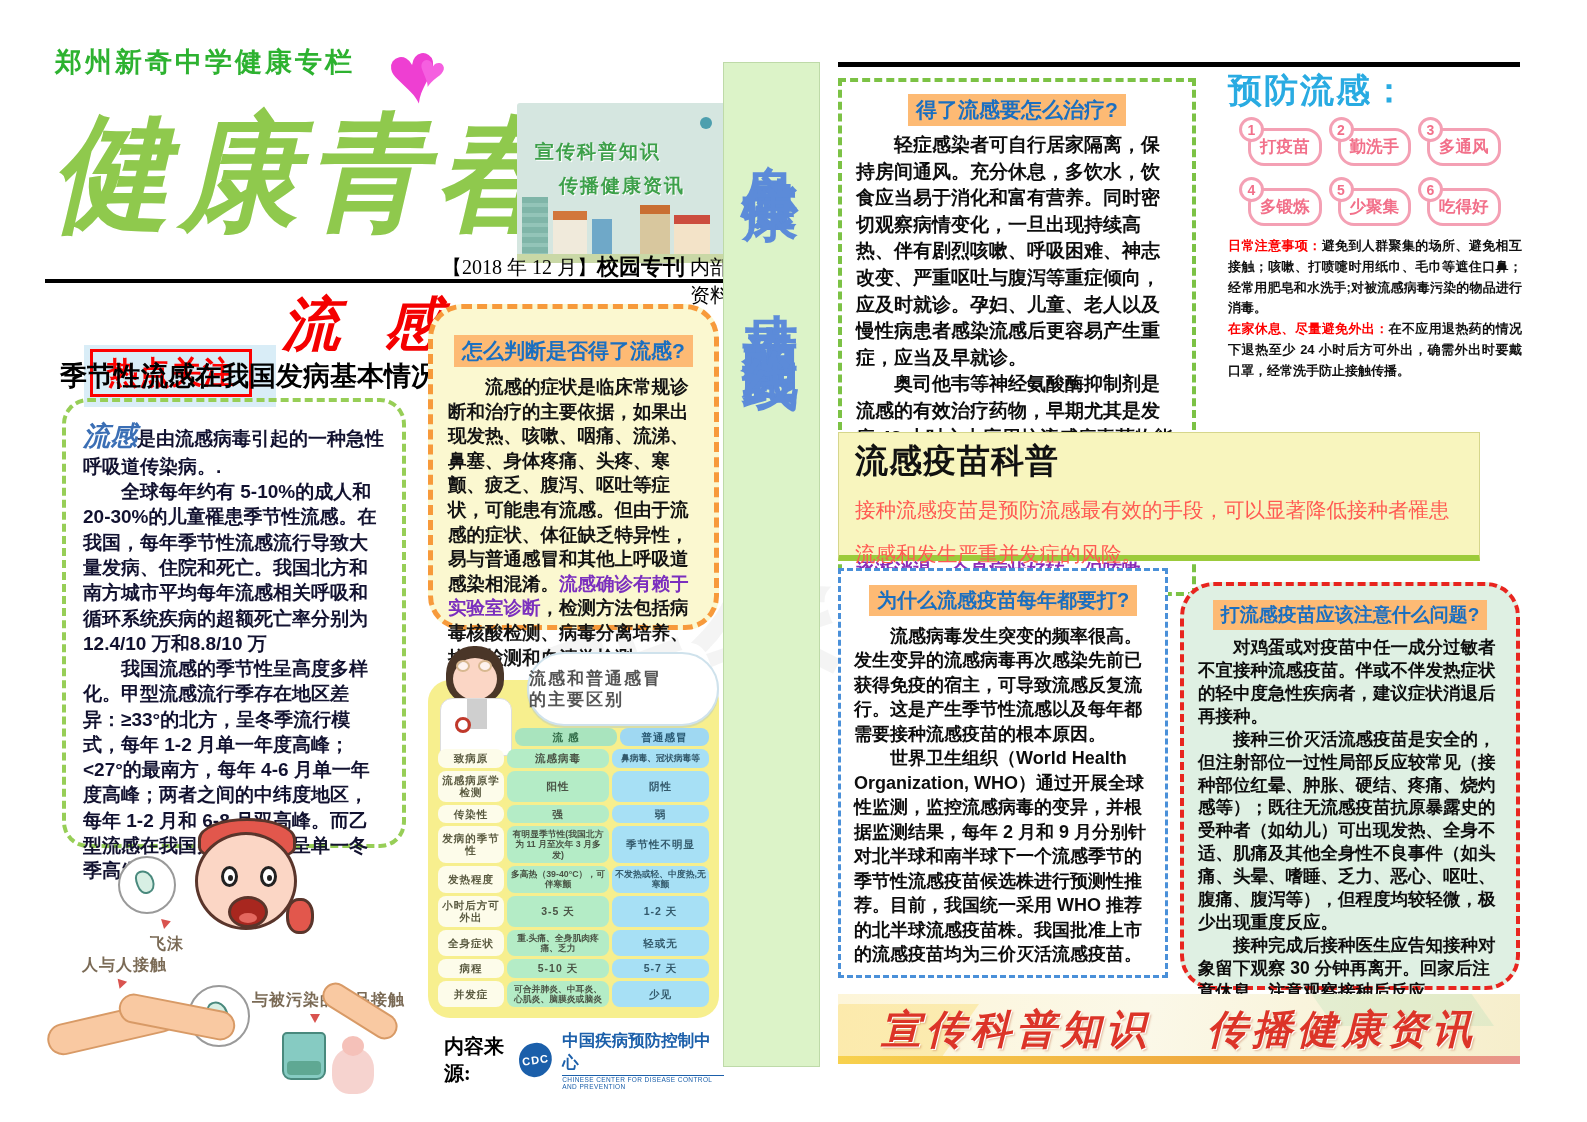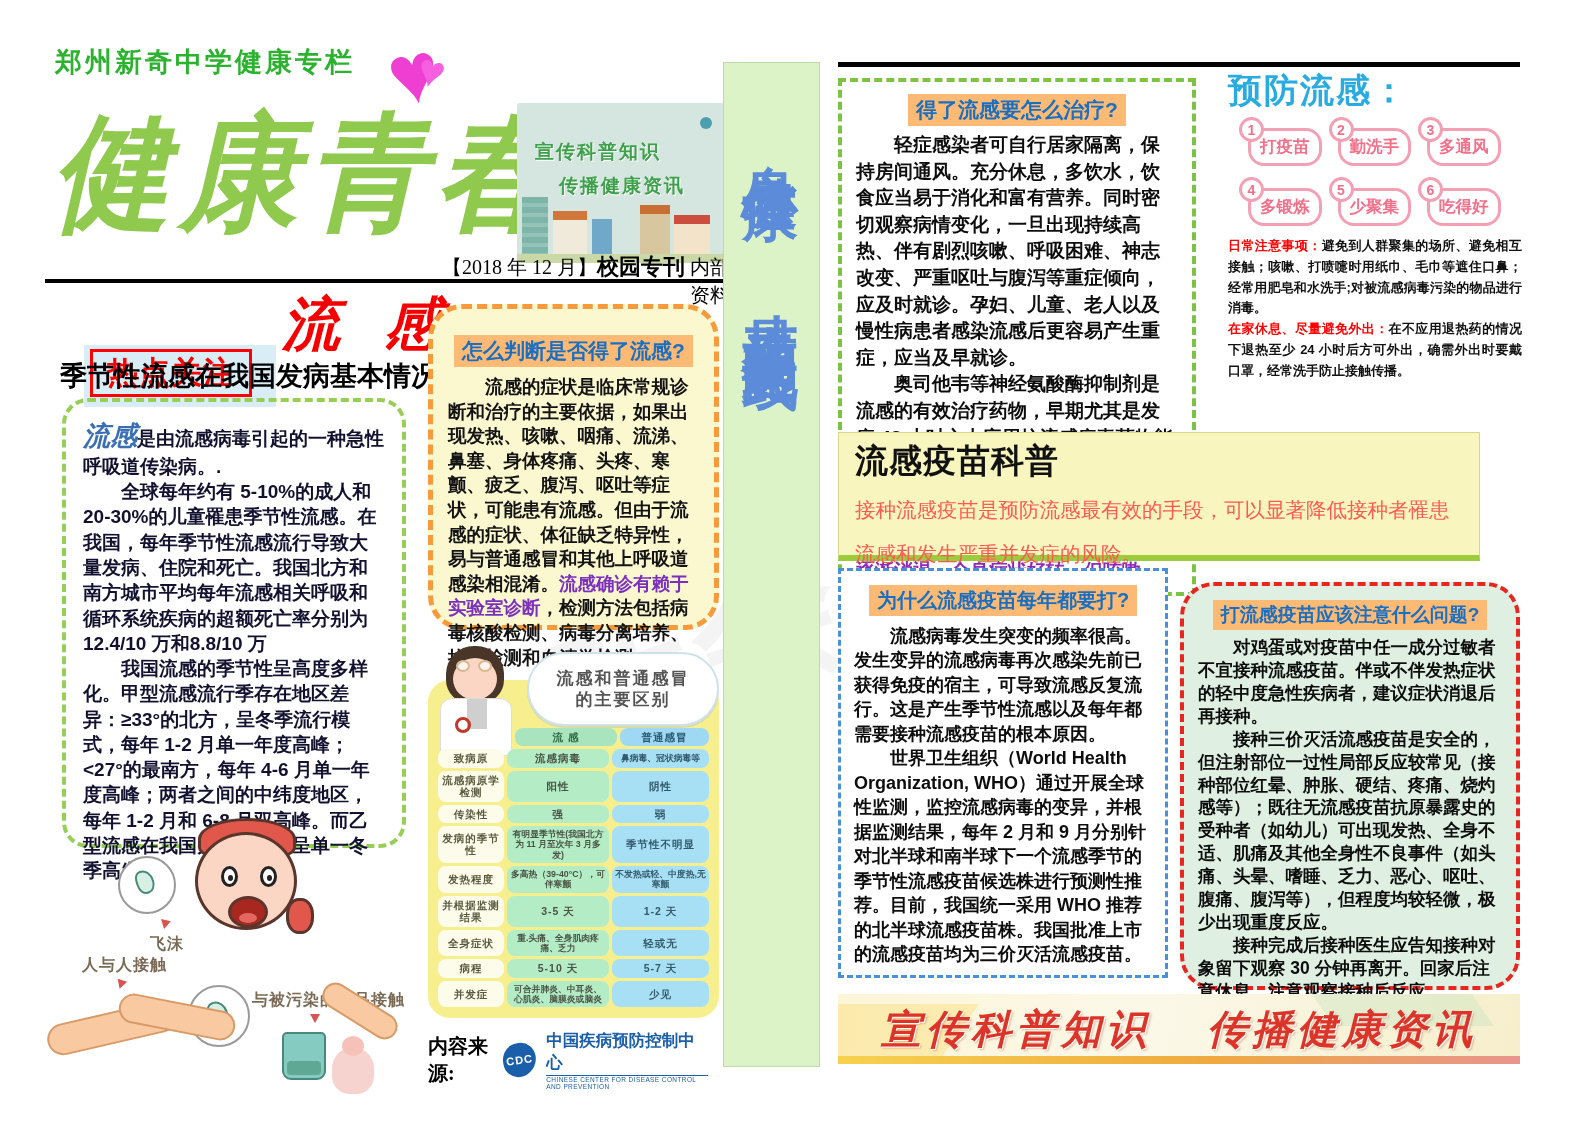--- a/index.html
+++ b/index.html
@@ -66,42 +66,42 @@
     border-radius:34px; padding:24px 15px; }
   .chip { display:block; width:fit-content; margin:2px auto 8px; background:#fdba74; color:#1b6fc0;
     font-weight:900; padding:2px 8px; }
   .judge-box .chip { font-size:21px; }
   .judge-body { font-size:18.5px; font-weight:800; color:#131313; line-height:1.33; text-indent:2em; }
   .hl-purple { color:#7b2fbe; }
 
   
   .cmp-card { left:428px; top:680px; width:291px; height:338px; background:#f7ef8e; border-radius:22px; }
   .cloud { position:absolute; right:0px; top:-28px; width:192px; height:74px; background:#fff;
-    border:2px solid #cfe2ec; border-radius:38px; display:flex; flex-direction:column; align-items:center;
+    border:2px solid #cfe2ec; border-radius:38px; display:flex; flex-direction:column; 
     justify-content:center; box-shadow:0 2px 0 rgba(160,190,210,.35); }
   .cloud span { font-size:17px; font-weight:800; color:#555; letter-spacing:2px; line-height:1.25; }
   .doctor { position:absolute; left:4px; top:-34px; width:88px; height:112px; }
   .dr-hair { position:absolute; left:14px; top:0; width:58px; height:58px; background:#4a3628; border-radius:48% 48% 42% 42%; }
   .dr-face { position:absolute; left:21px; top:12px; width:44px; height:42px; background:#fbd6c5; border-radius:50%; }
   .dr-glass { position:absolute; top:14px; width:14px; height:12px; border:2px solid #d8b890; border-radius:50%; background:rgba(255,255,255,.7); }
   .dr-coat { position:absolute; left:8px; top:52px; width:72px; height:58px; background:#fff; border-radius:12px 12px 6px 6px; border:1px solid #ddd; }
   .dr-shirt { position:absolute; left:26px; top:0px; width:20px; height:30px; background:#cfcfcf; }
   .dr-steth { position:absolute; left:14px; top:18px; width:16px; height:16px; border:3px solid #c0392b; border-radius:50%; }
   .tbl { position:absolute; left:10px; right:10px; top:48px; bottom:9px; display:flex; flex-direction:column; gap:3px; }
   .trow { display:flex; gap:3px; flex:0 1 auto; min-height:0; }
   .tcell { display:flex; align-items:center; justify-content:center; text-align:center; border-radius:8px;
     padding:3px 3px; font-size:10.5px; font-weight:800; color:#4a5345; line-height:1.18; letter-spacing:1px; }
   .c-lab { width:66px; background:#fdfcea; color:#5a5a40; }
   .c-flu { width:102px; background:#b4ecc6; }
   .c-cold { flex:1; background:#a7e0f5; color:#33596b; }
   .c-sp { width:74px; }
   .h-flu { background:#a9e4be; color:#2f6a45; }
   .h-cold { background:#9fd8f2; color:#2a5a74; }
   .sm { font-size:8.8px; letter-spacing:0; }
-  .src-line { left:428px; top:1030px; width:280px; display:flex; align-items:center; gap:10px; }
+  .src-line { left:444px; top:1030px; width:280px; display:flex; align-items:center; gap:10px; }
   .src-label { font-size:20px; font-weight:700; color:#000; font-family:"Liberation Serif",serif; }
   .cdc-logo { position:relative; width:44px; height:34px; background:#1b5faa; border-radius:50% 45% 55% 45%;
     display:flex; align-items:center; justify-content:center; transform:rotate(-8deg); }
   .cdc-logo span { color:#fff; font-size:11px; font-weight:900; letter-spacing:1px; }
   .src-name { font-size:16.5px; font-weight:800; color:#1b5faa; border-bottom:1px solid #1b5faa; padding-bottom:1px; }
   .src-sub { font-size:6.5px; color:#1b5faa; letter-spacing:.4px; }
 
   
   .strip { left:723px; top:62px; width:97px; height:1005px; background:#dcf3c8; border:1px solid #bedaa8; }
   .strip-text { position:absolute; left:50%; top:58px; transform:translateX(-50%); writing-mode:vertical-rl;
@@ -273,21 +273,21 @@
         <div class="tcell c-lab">发病的季节性</div>
         <div class="tcell c-flu sm">有明显季节性(我国北方为 11 月至次年 3 月多发)</div>
         <div class="tcell c-cold">季节性不明显</div>
       </div>
       <div class="trow">
         <div class="tcell c-lab">发热程度</div>
         <div class="tcell c-flu sm">多高热（39-40°C），可伴寒颤</div>
         <div class="tcell c-cold sm">不发热或轻、中度热,无寒颤</div>
       </div>
       <div class="trow">
-        <div class="tcell c-lab">并根据监测结果</div>
+        <div class="tcell c-lab">小时后方可外出</div>
         <div class="tcell c-flu">3-5 天</div>
         <div class="tcell c-cold">1-2 天</div>
       </div>
       <div class="trow">
         <div class="tcell c-lab">全身症状</div>
         <div class="tcell c-flu sm">重.头痛、全身肌肉疼痛、乏力</div>
         <div class="tcell c-cold">轻或无</div>
       </div>
       <div class="trow">
         <div class="tcell c-lab">病程</div>

